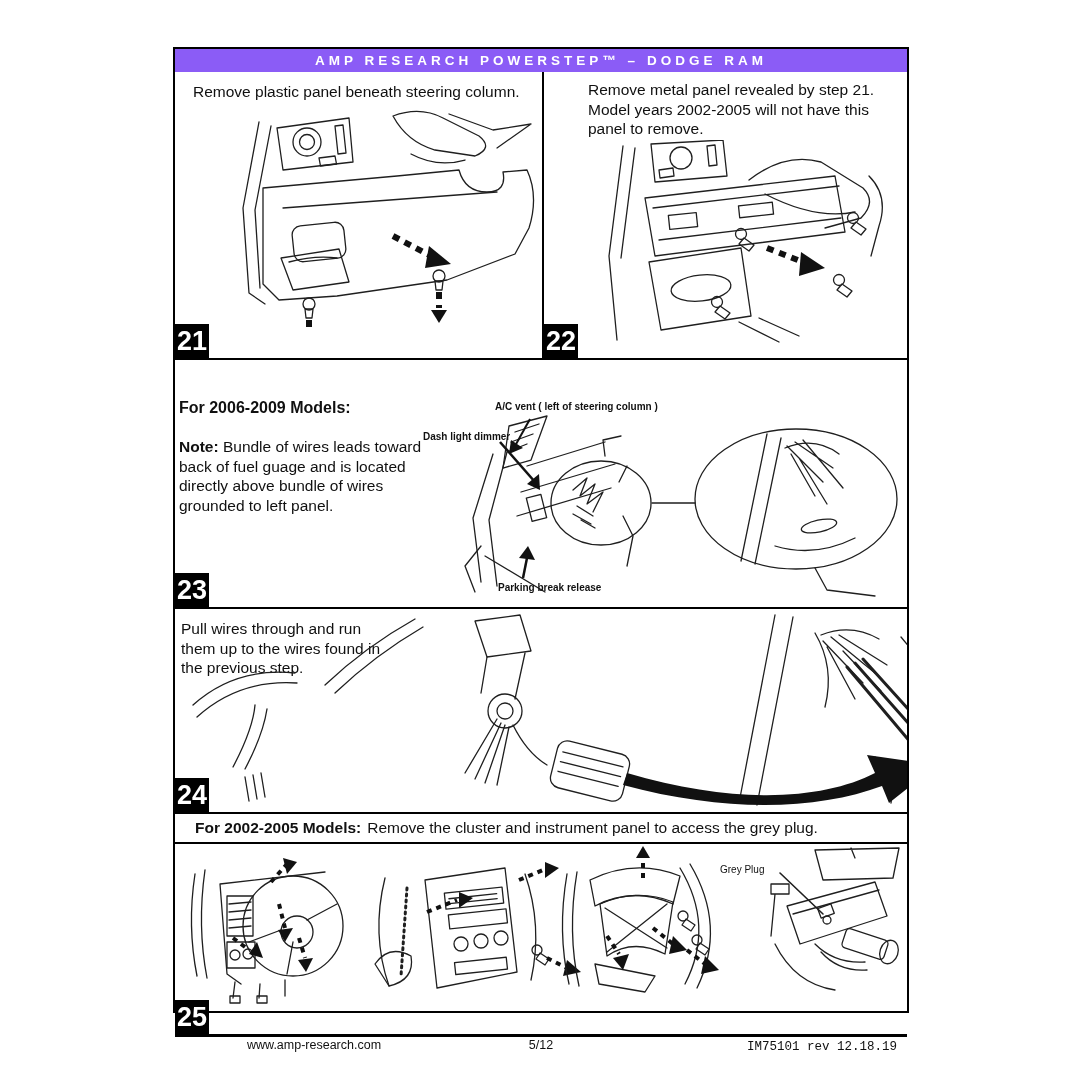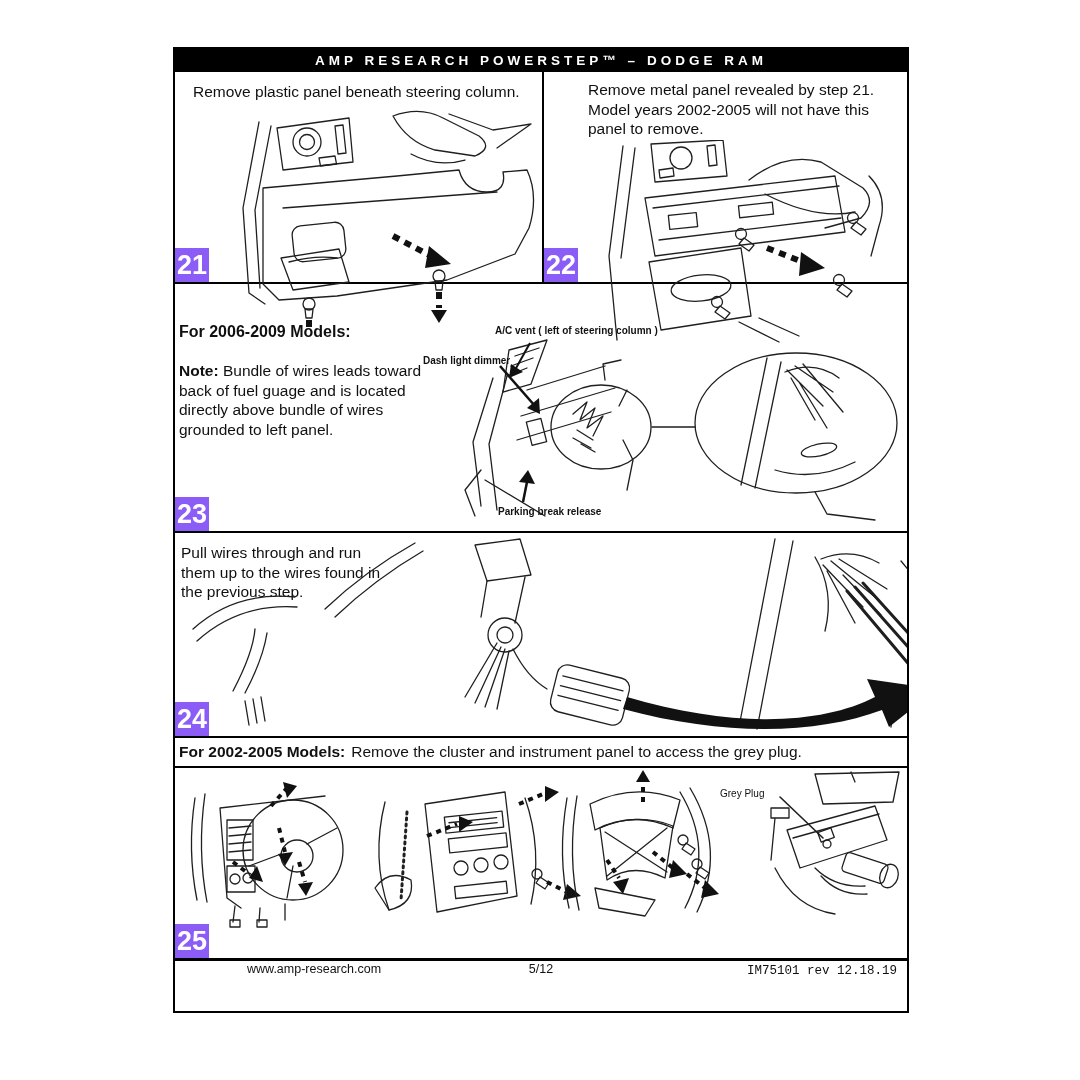--- a/index.html
+++ b/index.html
@@ -1,34 +1,34 @@
 <!DOCTYPE html>
 <html><head>
 <meta charset="utf-8">
 <style>
   html,body{margin:0;padding:0;background:#fff;}
   .page{position:relative;width:1080px;height:1080px;background:#fff;font-family:"Liberation Sans",sans-serif;color:#111;overflow:hidden;}
   .frame{position:absolute;left:173px;top:47px;width:736px;height:966px;border:2px solid #000;box-sizing:border-box;background:#fff;}
-  .titlebar{position:relative;height:23px;background:#000000;color:#fff;display:flex;align-items:center;justify-content:center;
+  .titlebar{position:relative;height:23px;background:#8b5cf6;color:#fff;display:flex;align-items:center;justify-content:center;
     font-size:13.5px;font-weight:bold;letter-spacing:4px;white-space:nowrap;}
   .sec{position:relative;border-bottom:2px solid #000;box-sizing:border-box;}
-  .row1{height:212px;display:flex;text-decoration:underline;}
+  .row1{height:288px;display:flex;text-decoration:underline;}
   .col{position:relative;height:100%;box-sizing:border-box;}
   .colL{width:369px;border-right:2px solid #000;}
   .colR{flex:1;}
   .row2{height:213px;margin-top:36px;}
   .row3{height:205px;}
   .row4{height:223px;border-bottom:3px solid #000;}
   .footer{position:relative;height:17px;font-size:12.5px;}
   .caption{position:absolute;font-size:15.5px;line-height:19.5px;color:#101010;}
   .b{font-weight:bold;}
-  .badge{position:absolute;left:0;bottom:0;width:34px;height:34px;background:#8b5cf6;color:#fff;
+  .badge{position:absolute;left:0;bottom:0;width:34px;height:34px;background:#000000;color:#fff;
     display:flex;align-items:center;justify-content:center;font-size:27px;font-weight:bold;line-height:1;z-index:5;}
   .dlabel{position:absolute;font-size:10px;font-weight:bold;color:#111;white-space:nowrap;z-index:4;}
-  .cap25{height:30px;border-bottom:2px solid #000;box-sizing:border-box;display:flex;align-items:center;padding-left:4px;font-size:15.5px;}
+  .cap25{height:30px;border-bottom:2px solid #000;box-sizing:border-box;display:flex;align-items:center;padding-left:20px;font-size:15.5px;}
   .cap25 .b{margin-right:6px;}
   svg{position:absolute;left:0;top:0;}
   .ln{stroke:#1f1f1f;fill:none;stroke-width:1.3;stroke-linejoin:round;stroke-linecap:round;}
   .dash{stroke:#111;fill:none;stroke-width:6;stroke-dasharray:7 6;}
   .dash-s{stroke:#111;fill:none;stroke-width:4;stroke-dasharray:5 5;}
   .fillb{fill:#111;stroke:none;}
   .footer .fw{position:absolute;left:32px;top:1px;margin-left:40px;}
   .footer .fp{position:absolute;left:0;right:0;top:1px;text-align:center;}
   .footer .fd{position:absolute;right:10px;top:3px;font-family:Liberation Mono, monospace;}
 </style>

